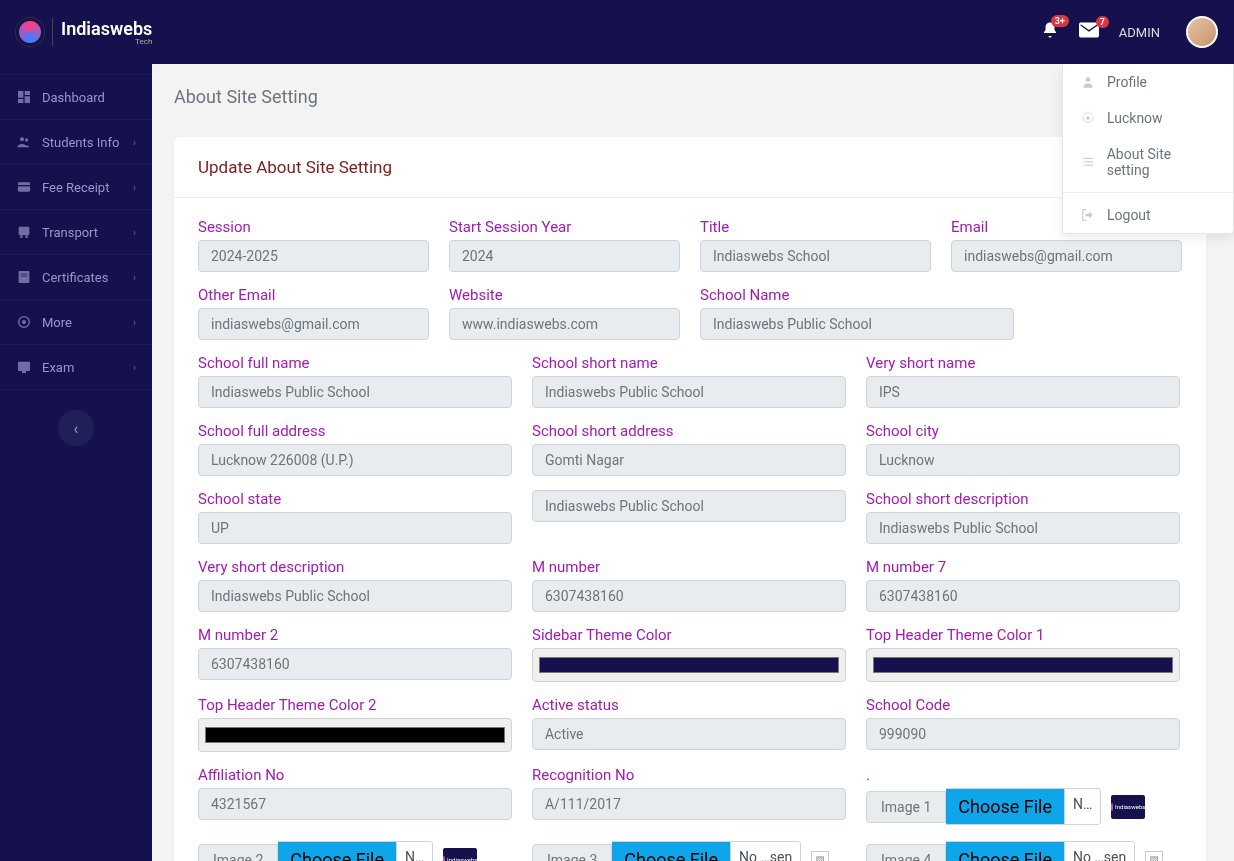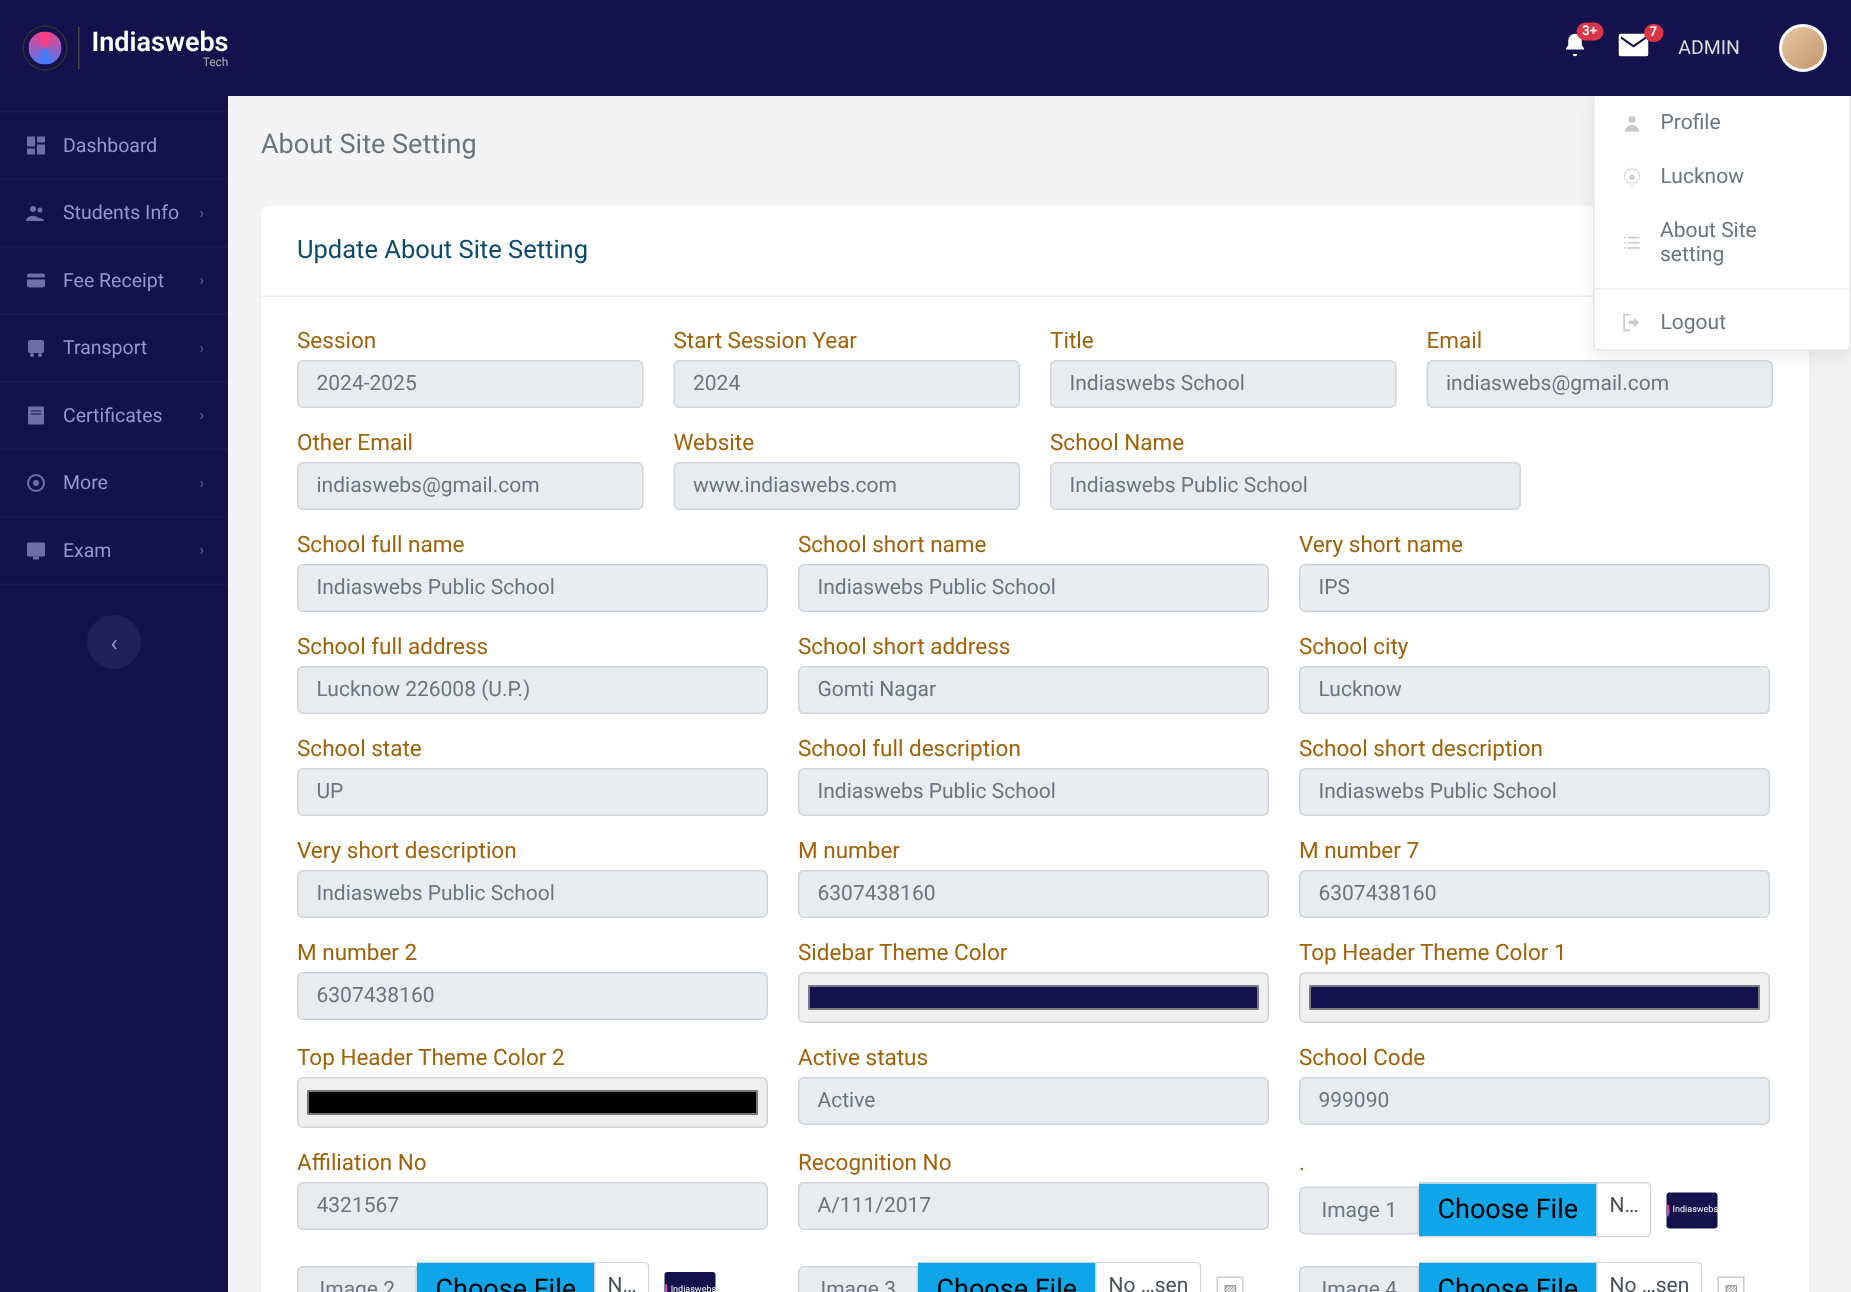--- a/index.html
+++ b/index.html
@@ -55,26 +55,26 @@
 .main {
   margin-left: 146px; margin-top: 64px; flex: 1;
   background: #f3f3f3; min-height: calc(100vh - 64px);
   display: flex; flex-direction: column;
 }
 .page-title { padding: 22px 28px 10px; color: #6c757d; font-size: 18px; }
 .card {
   background: #fff; margin: 20px 28px; border-radius: 6px;
   box-shadow: 0 1px 3px rgba(0,0,0,0.05);
 }
-.card-header { padding: 20px 24px; border-bottom: 1px solid #eee; font-size: 17px; color: #0c4a6e; }
+.card-header { padding: 20px 24px; border-bottom: 1px solid #eee; font-size: 17px; color: #7f1d1d; }
 .card-body { padding: 20px 24px 28px; }
 .row { display: flex; flex-wrap: wrap; gap: 0 20px; margin-bottom: 6px; }
 .col-3 { flex: 0 0 calc(25% - 15px); }
 .col-4 { flex: 0 0 calc(33.333% - 14px); }
-.field-label { font-size: 15px; color: #a16207; margin-bottom: 4px; display: block; }
+.field-label { font-size: 15px; color: #a21caf; margin-bottom: 4px; display: block; }
 .form-input {
   width: 100%; padding: 7px 12px; border: 1px solid #ced4da;
   border-radius: 4px; background: #e9ecef; color: #6c757d;
   font-size: 14px; margin-bottom: 8px;
 }
 .form-input:not([readonly]) { background: #fff; color: #495057; }
 .color-input {
   width: 100%; height: 34px; border: 1px solid #ced4da;
   border-radius: 4px; padding: 4px; margin-bottom: 8px;
 }
@@ -310,21 +310,21 @@
         </div>
 
         <div class="row">
           <div class="col-4"><label class="field-label">School full address</label><input class="form-input" readonly="" value="Lucknow 226008 (U.P.)" style=""></div>
           <div class="col-4"><label class="field-label">School short address</label><input class="form-input" readonly="" value="Gomti Nagar" style=""></div>
           <div class="col-4"><label class="field-label">School city</label><input class="form-input" readonly="" value="Lucknow" style=""></div>
         </div>
 
         <div class="row">
           <div class="col-4"><label class="field-label">School state</label><input class="form-input" readonly="" value="UP" style=""></div>
-          <div class="col-4"><label class="field-label">School full description</label><input class="form-input" readonly="" value="Indiaswebs Public School" style=""></div>
+          <div class="col-4"><input class="form-input" readonly="" value="Indiaswebs Public School" style=""></div>
           <div class="col-4"><label class="field-label">School short description</label><input class="form-input" readonly="" value="Indiaswebs Public School" style=""></div>
         </div>
 
         <div class="row">
           <div class="col-4"><label class="field-label">Very short description</label><input class="form-input" readonly="" value="Indiaswebs Public School" style=""></div>
           <div class="col-4"><label class="field-label">M number</label><input class="form-input" readonly="" value="6307438160" style=""></div>
           <div class="col-4"><label class="field-label">M number 7</label><input class="form-input" readonly="" value="6307438160" style=""></div>
         </div>
 
         <div class="row">

